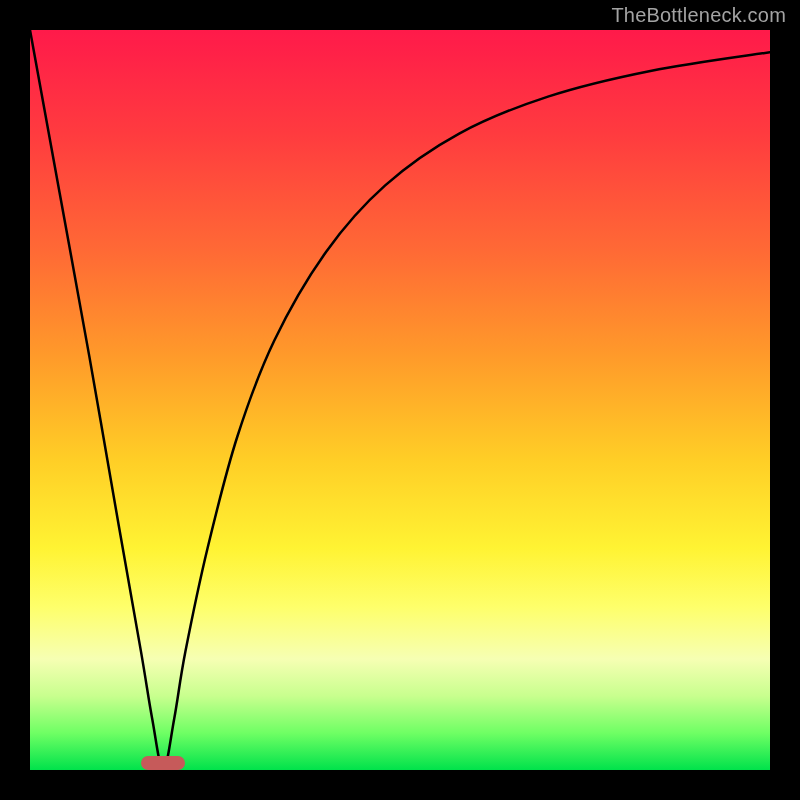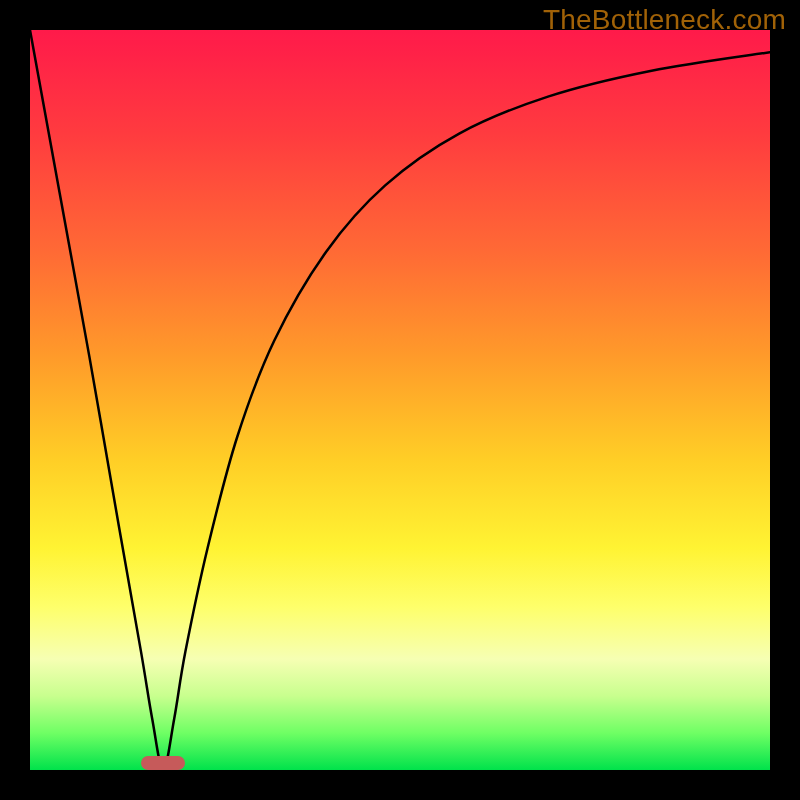--- a/index.html
+++ b/index.html
@@ -35,22 +35,22 @@
       #f6ffb3 85%,
       #c8ff8e 90%,
       #6fff64 95%,
       #00e24b 100%
     );
   }
   .watermark {
     position: absolute;
     top: 4px;
     right: 14px;
-    color: #a16207;
-    font-size: 28px;
+    color: #a3a3a3;
+    font-size: 20px;
     font-weight: 500;
     letter-spacing: 0.2px;
     user-select: none;
   }
   svg.curve {
     position: absolute;
     left: 0;
     top: 0;
     width: 740px;
     height: 740px;

